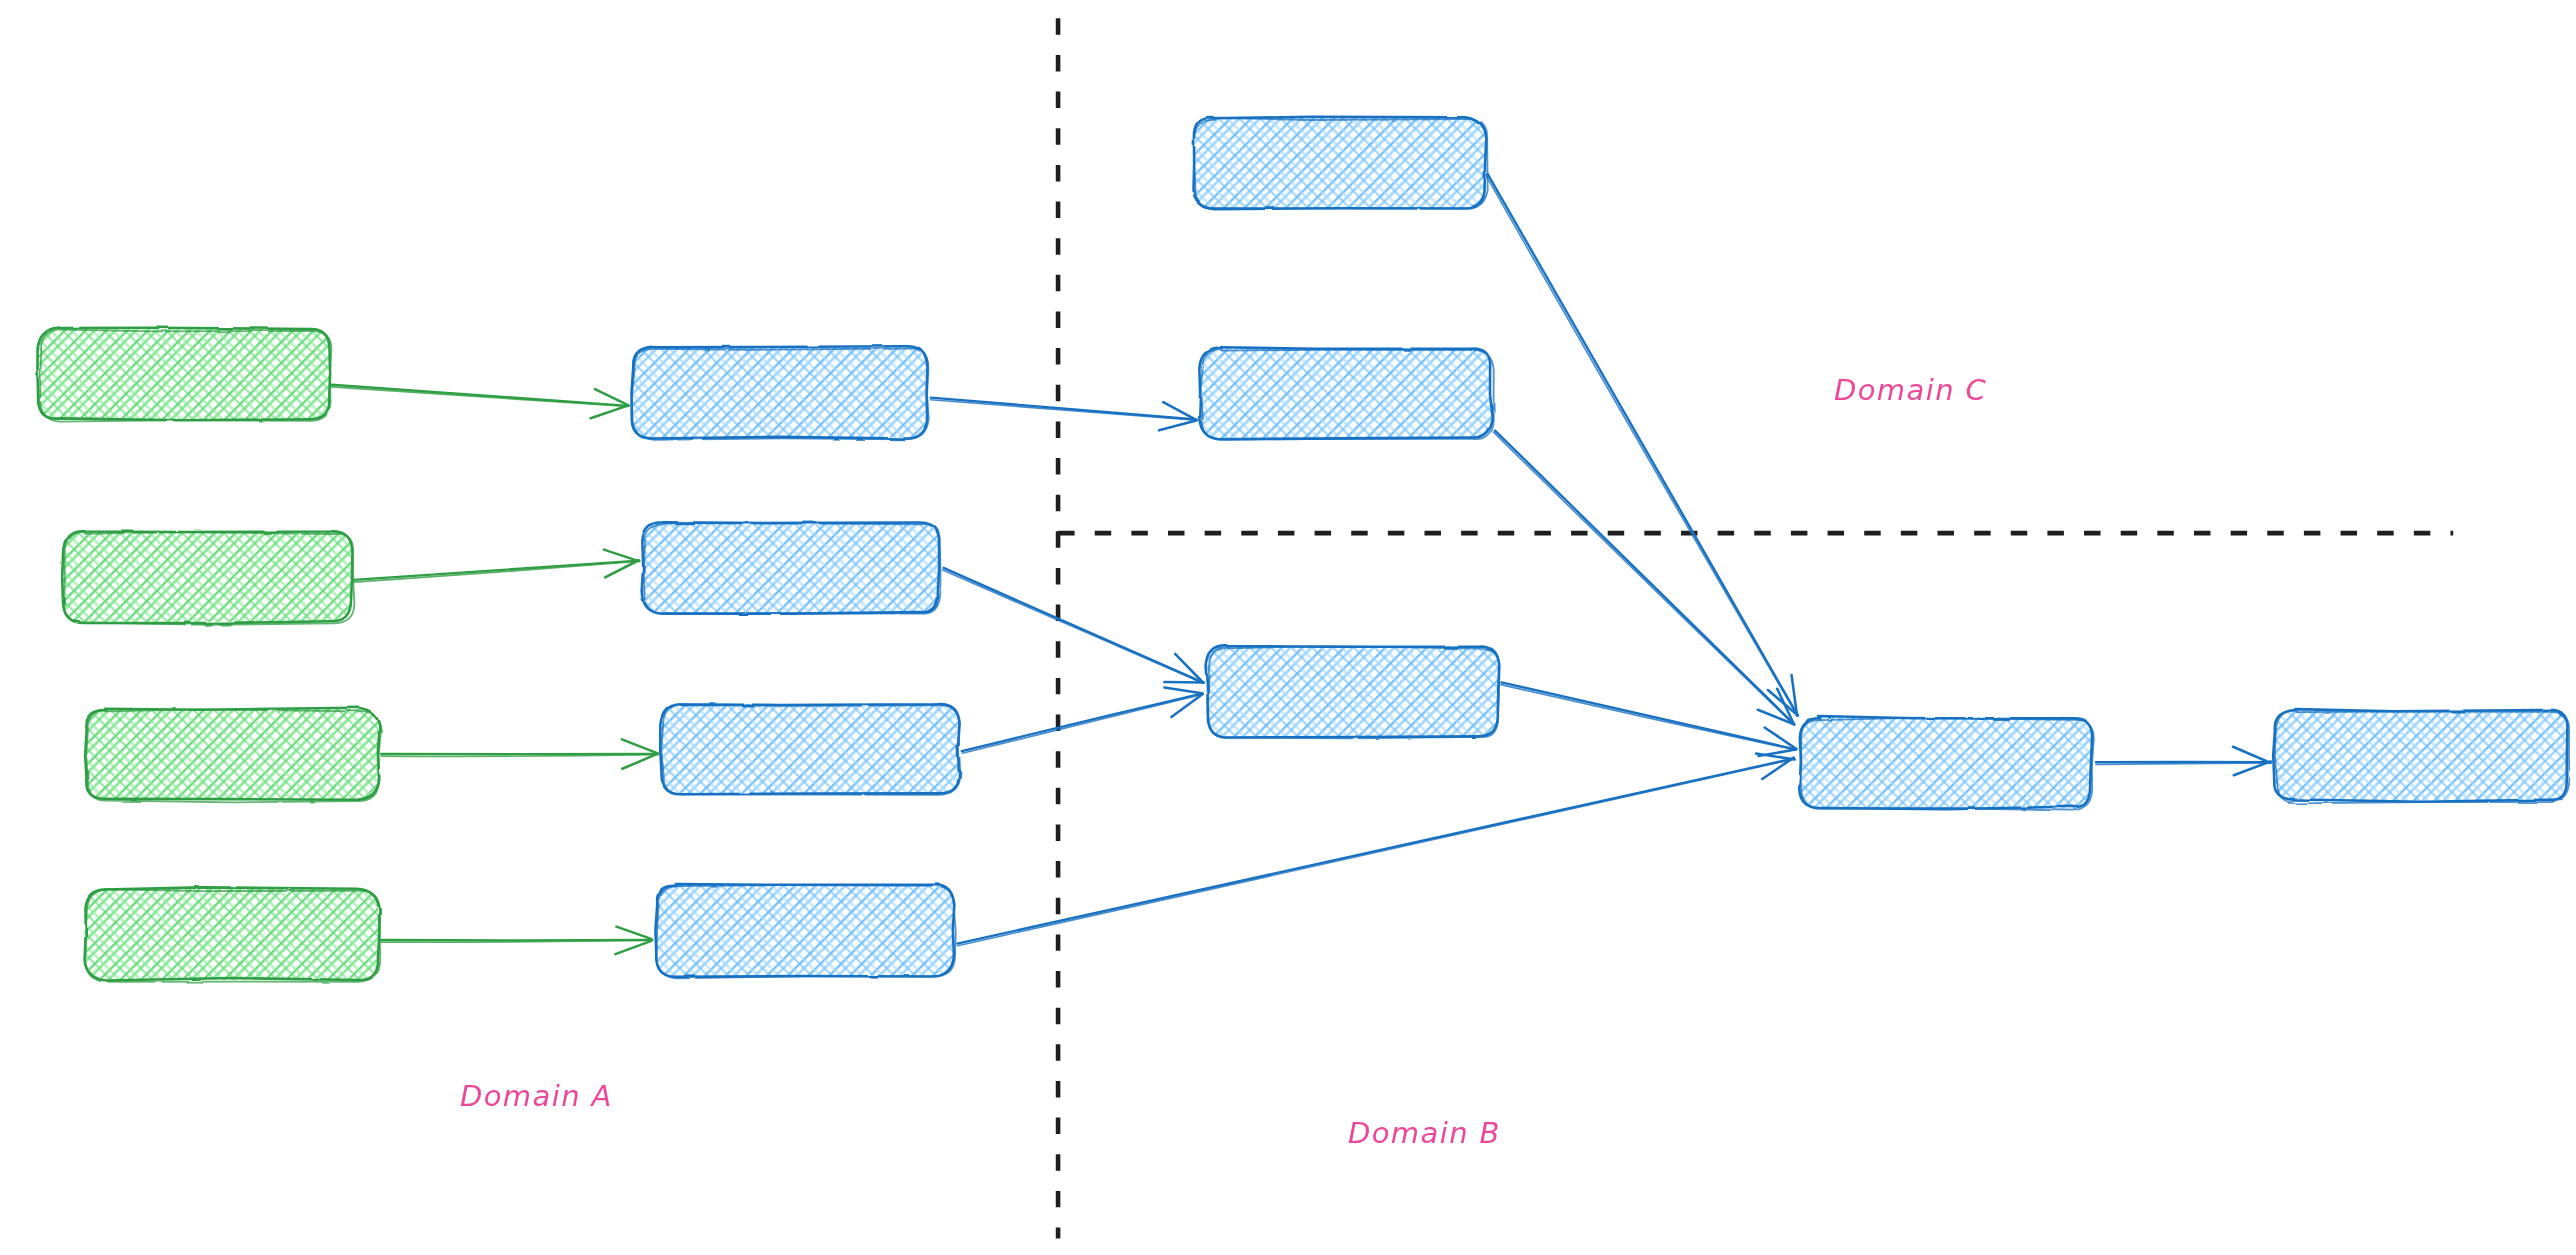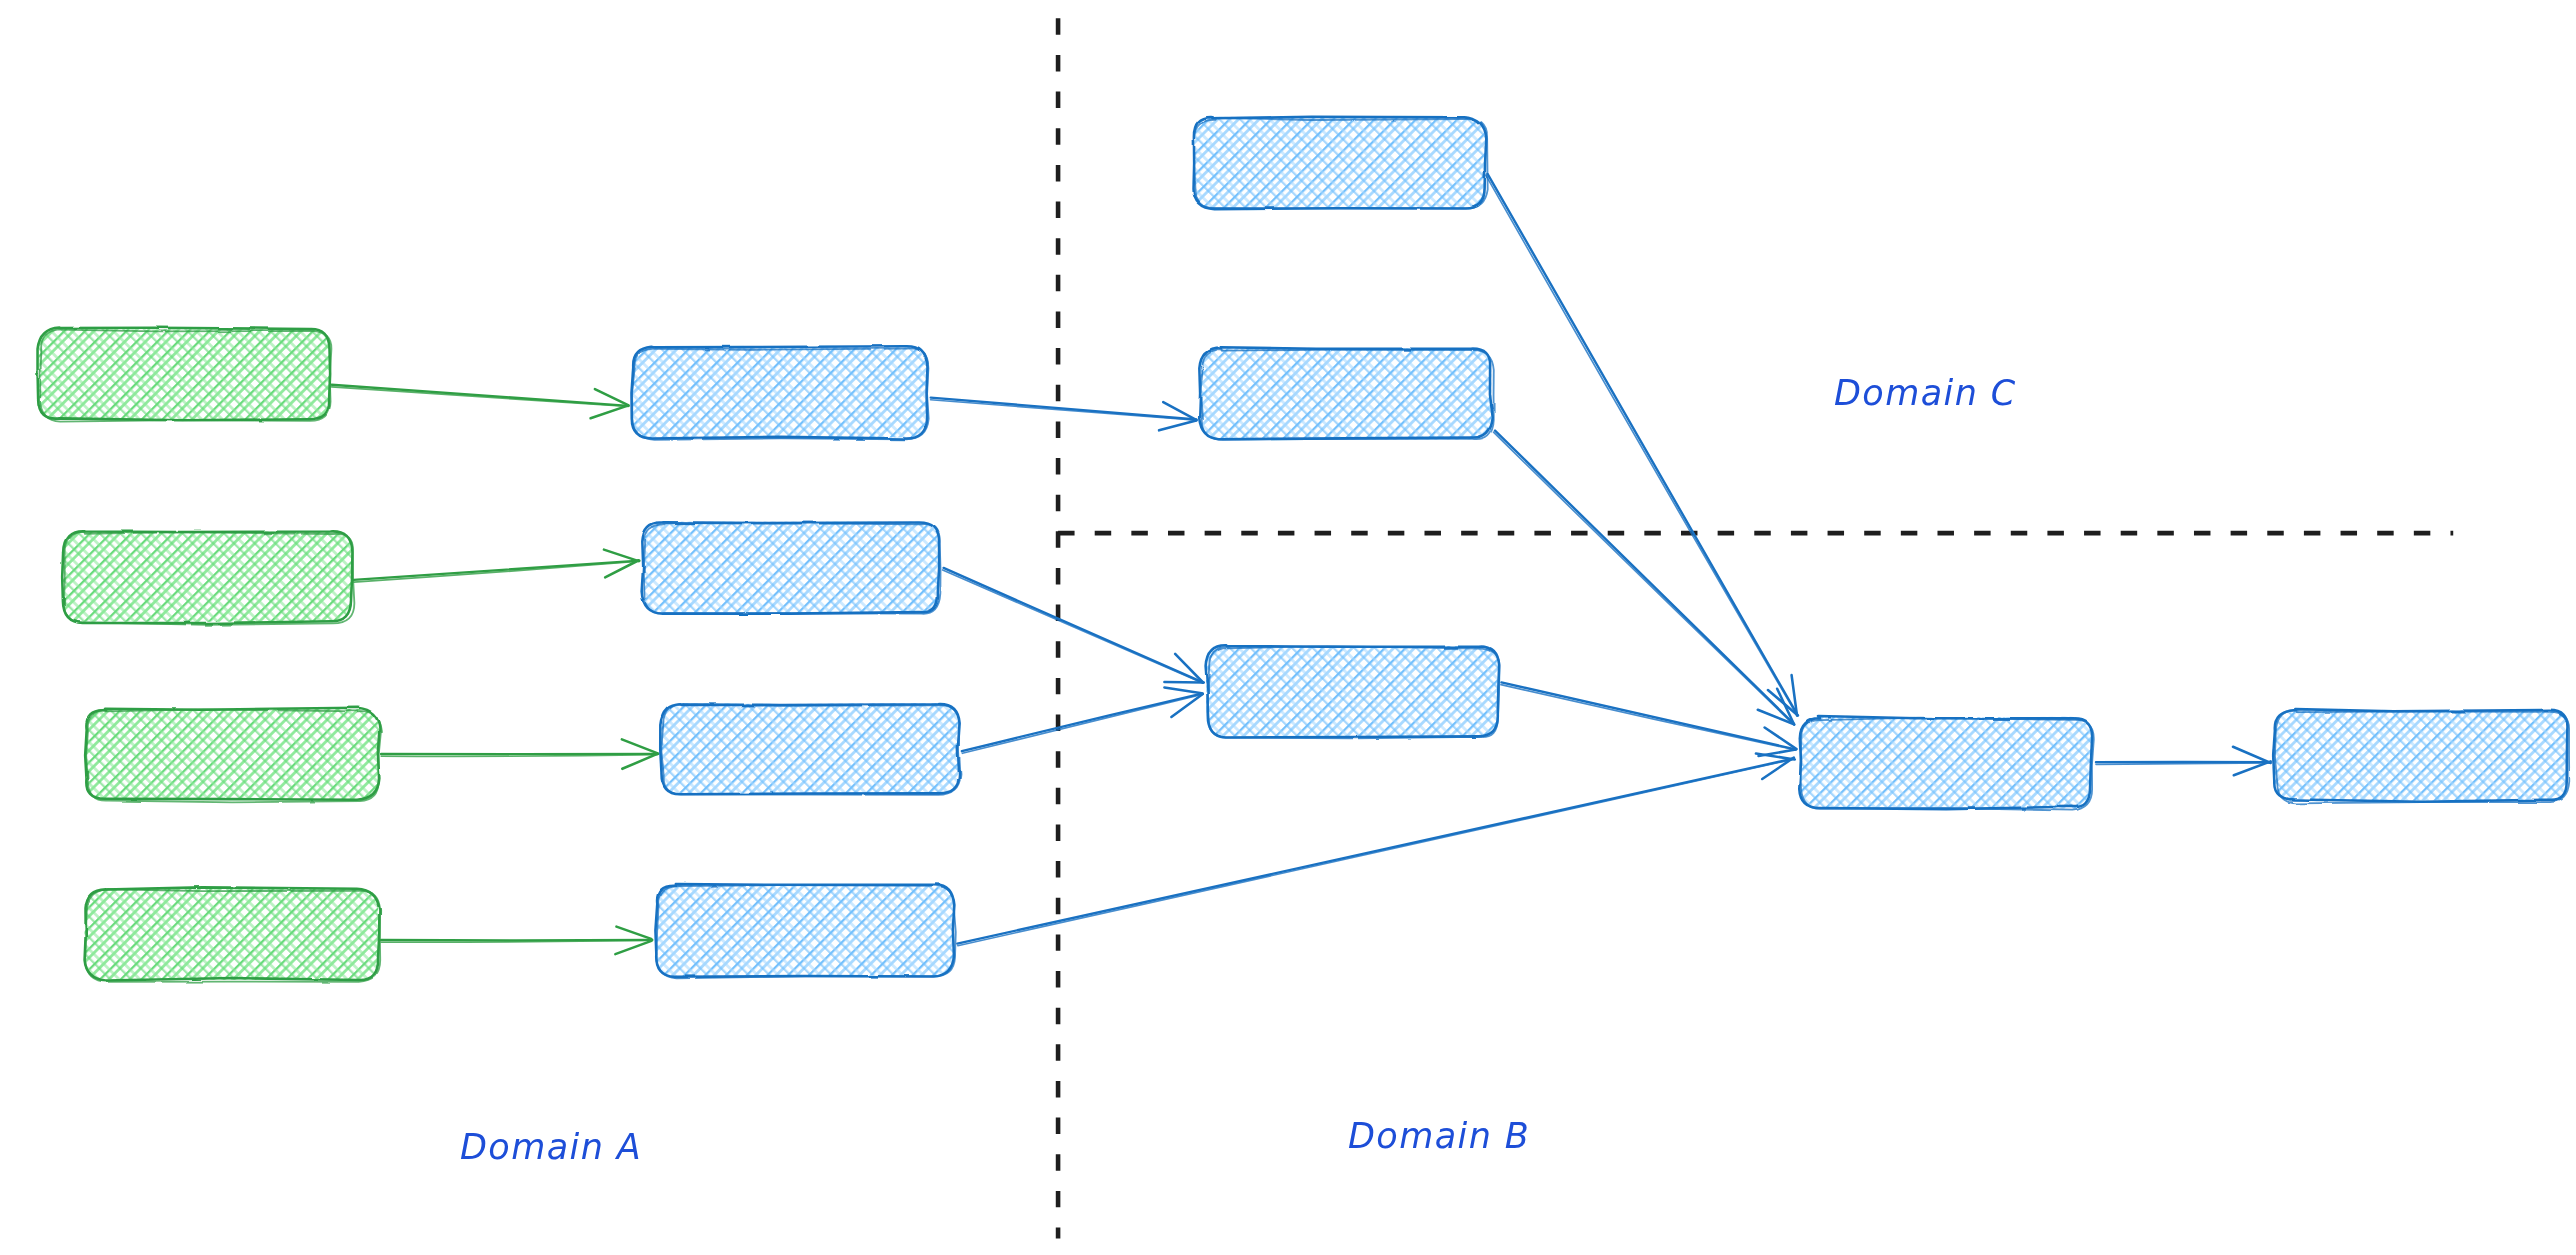--- a/index.html
+++ b/index.html
@@ -4,24 +4,24 @@
 <style>
   html,body{margin:0;padding:0;background:#ffffff;}
   body{
     font-family:"DejaVu Sans", sans-serif;
     width:2576px;height:1255px;overflow:hidden;position:relative;
   }
   #canvas{position:absolute;left:0;top:0;width:2576px;height:1255px;}
   .domain-label{
     position:absolute;
     font-family:"DejaVu Sans", sans-serif;
-    font-size:35px;
+    font-size:29px;
     font-style:italic;
     letter-spacing:1.4px;
-    color:#1d4ed8;
+    color:#ec4899;
     white-space:nowrap;
     user-select:none;
   }
 </style>
 </head>
 <body>
 
 <svg id="canvas" viewBox="0 0 2812 1370" xmlns="http://www.w3.org/2000/svg">
   <defs>
     <pattern id="hatch-green" width="16" height="16" patternUnits="userSpaceOnUse" patternTransform="rotate(45)">
@@ -206,16 +206,16 @@
       </g>
       <g>
         <path d="M2504.581432342614,774.7171478630589 L2610.4417129993635,775.4906447296453 L2780.682046222818,775.3295197848834 Q2803.0702817443153,775.3528312210706 2803.473673391842,796.6969348432016 L2802.4921010494663,824.0190261722165 L2802.733777880824,851.9616420510047 Q2802.828084635934,874.2833635095895 2781.2548055652783,873.7563329698314 L2643.52203884177,873.7988225938747 L2505.3862203602616,874.5711706166953 Q2483.417467308518,874.316150474975 2482.578084373557,851.6249731422519 L2482.474844288861,824.4206686618369 L2482.463163232833,797.1219818953061 Q2483.313324642607,775.4813479428558 2505.535145474009,774.8781779291472 Z" fill="url(#hatch-blue)" stroke="none"></path>
         <path d="M2504.581432342614,774.7171478630589 L2610.4417129993635,775.4906447296453 L2780.682046222818,775.3295197848834 Q2803.0702817443153,775.3528312210706 2803.473673391842,796.6969348432016 L2802.4921010494663,824.0190261722165 L2802.733777880824,851.9616420510047 Q2802.828084635934,874.2833635095895 2781.2548055652783,873.7563329698314 L2643.52203884177,873.7988225938747 L2505.3862203602616,874.5711706166953 Q2483.417467308518,874.316150474975 2482.578084373557,851.6249731422519 L2482.474844288861,824.4206686618369 L2482.463163232833,797.1219818953061 Q2483.313324642607,775.4813479428558 2505.535145474009,774.8781779291472 Z" fill="url(#hatch-blue2)" stroke="none" opacity="0.85"></path>
         <path d="M2505.508762360601,774.1219123843694 L2612.3349526419,776.3816822065886 L2782.1836521161645,774.9335285193908 Q2804.4020877852113,774.4664539342124 2802.545645523605,796.2751850132249 L2802.0395206454396,823.506010914131 L2801.868635750035,853.4749674811377 Q2801.9346084597214,875.134059239707 2781.7448482524346,872.9683605196739 L2643.224166584864,875.2800254835189 L2506.5716239943968,872.7949241640023 Q2481.592455387205,873.2643255237789 2482.6885511404316,853.1662527097232 L2481.480645751991,825.2247803579666 L2483.298056031157,797.470938111316 Q2481.6244598389717,776.2802033437789 2506.0800243390167,775.0986476906103 Z" fill="none" stroke="#1971c2" stroke-width="2.8" stroke-linecap="round" stroke-linejoin="round" opacity="1" filter="url(#rough2)"></path>
         <path d="M2507.299686814472,777.4621700298796 L2611.4376842501283,776.8367032060105 L2782.3777671820844,776.9317192087098 Q2805.4265525829637,776.5962028511317 2804.4646446235315,797.570110321357 L2804.4049340255115,825.0979343417557 L2804.6777913101846,853.0036361699475 Q2803.20339202895,874.9017807965175 2783.8905605330087,875.6338115700212 L2643.8848934178172,875.4551586158365 L2506.669533921112,877.0825359359302 Q2485.9239746107833,875.8382507333245 2485.959973145956,854.9808410658877 L2483.3460693361453,826.5340760240956 L2484.381834030841,798.1318416601196 Q2485.6350170148235,775.0865993500624 2506.705167866594,775.3427589418566 Z" fill="none" stroke="#1971c2" stroke-width="2" stroke-linecap="round" stroke-linejoin="round" opacity="0.75" filter="url(#rough2)"></path>
       </g>
     </g>
 </svg>
 
-<div class="domain-label" id="label-domain-a" style="left: 460px; top: 1079px; margin-top: 48px;">Domain A</div>
+<div class="domain-label" id="label-domain-a" style="left: 460px; top: 1079px;">Domain A</div>
 <div class="domain-label" id="label-domain-b" style="left: 1348px; top: 1116px;">Domain B</div>
 <div class="domain-label" id="label-domain-c" style="left: 1834px; top: 373px;">Domain C</div>
 
 
 </body></html>

